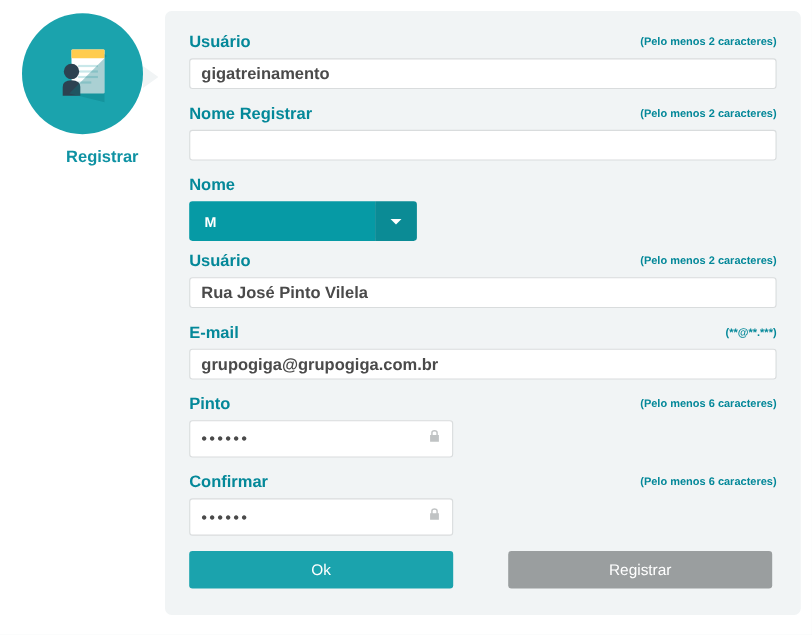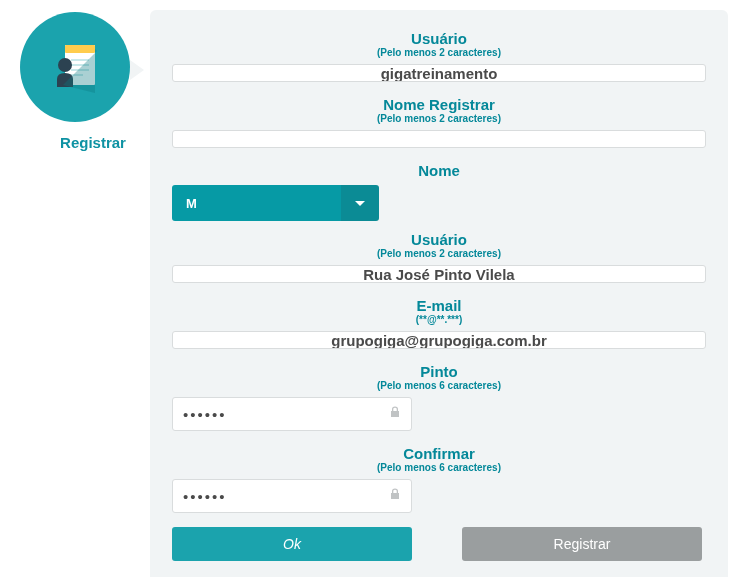--- a/index.html
+++ b/index.html
@@ -54,47 +54,45 @@
       margin-left: 36px;
     }
     .form-panel {
       background: #f1f4f5;
       border-radius: 6px;
       width: 578px;
       padding: 20px 22px 24px 22px;
     }
     .label-row {
       display: flex;
-      justify-content: flex-start;
+      justify-content: space-between;
       align-items: center;
       margin-bottom: 6px;
-      flex-direction: column;
     }
     .field-label {
       color: #048899;
       font-size: 15px;
       font-weight: bold;
     }
     .field-hint {
       color: #048899;
       font-size: 10px;
       font-weight: bold;
     }
     .text-input {
       width: 100%;
-      height: 18px;
+      height: 28px;
       border: 1px solid #d9dcdd;
       border-radius: 3px;
       padding: 0 10px;
       font-size: 15px;
       color: #4a4a4a;
       background: #ffffff;
       font-weight: bold;
       margin-bottom: 14px;
-      text-align: center;
     }
     .select-wrap {
       display: flex;
       width: 207px;
       height: 36px;
       margin-bottom: 10px;
     }
     .select-value {
       background: #069aa5;
       color: #ffffff;
@@ -154,21 +152,20 @@
       width: 240px;
       height: 34px;
       border: none;
       border-radius: 3px;
       font-size: 14px;
       cursor: pointer;
       color: #ffffff;
     }
     .btn-ok {
       background: #1ba3ad;
-      font-style: italic;
     }
     .btn-cancel {
       background: #9a9e9f;
     }
   </style>
 </head>
 <body>
 
 <div class="container">
   <div class="sidebar">

